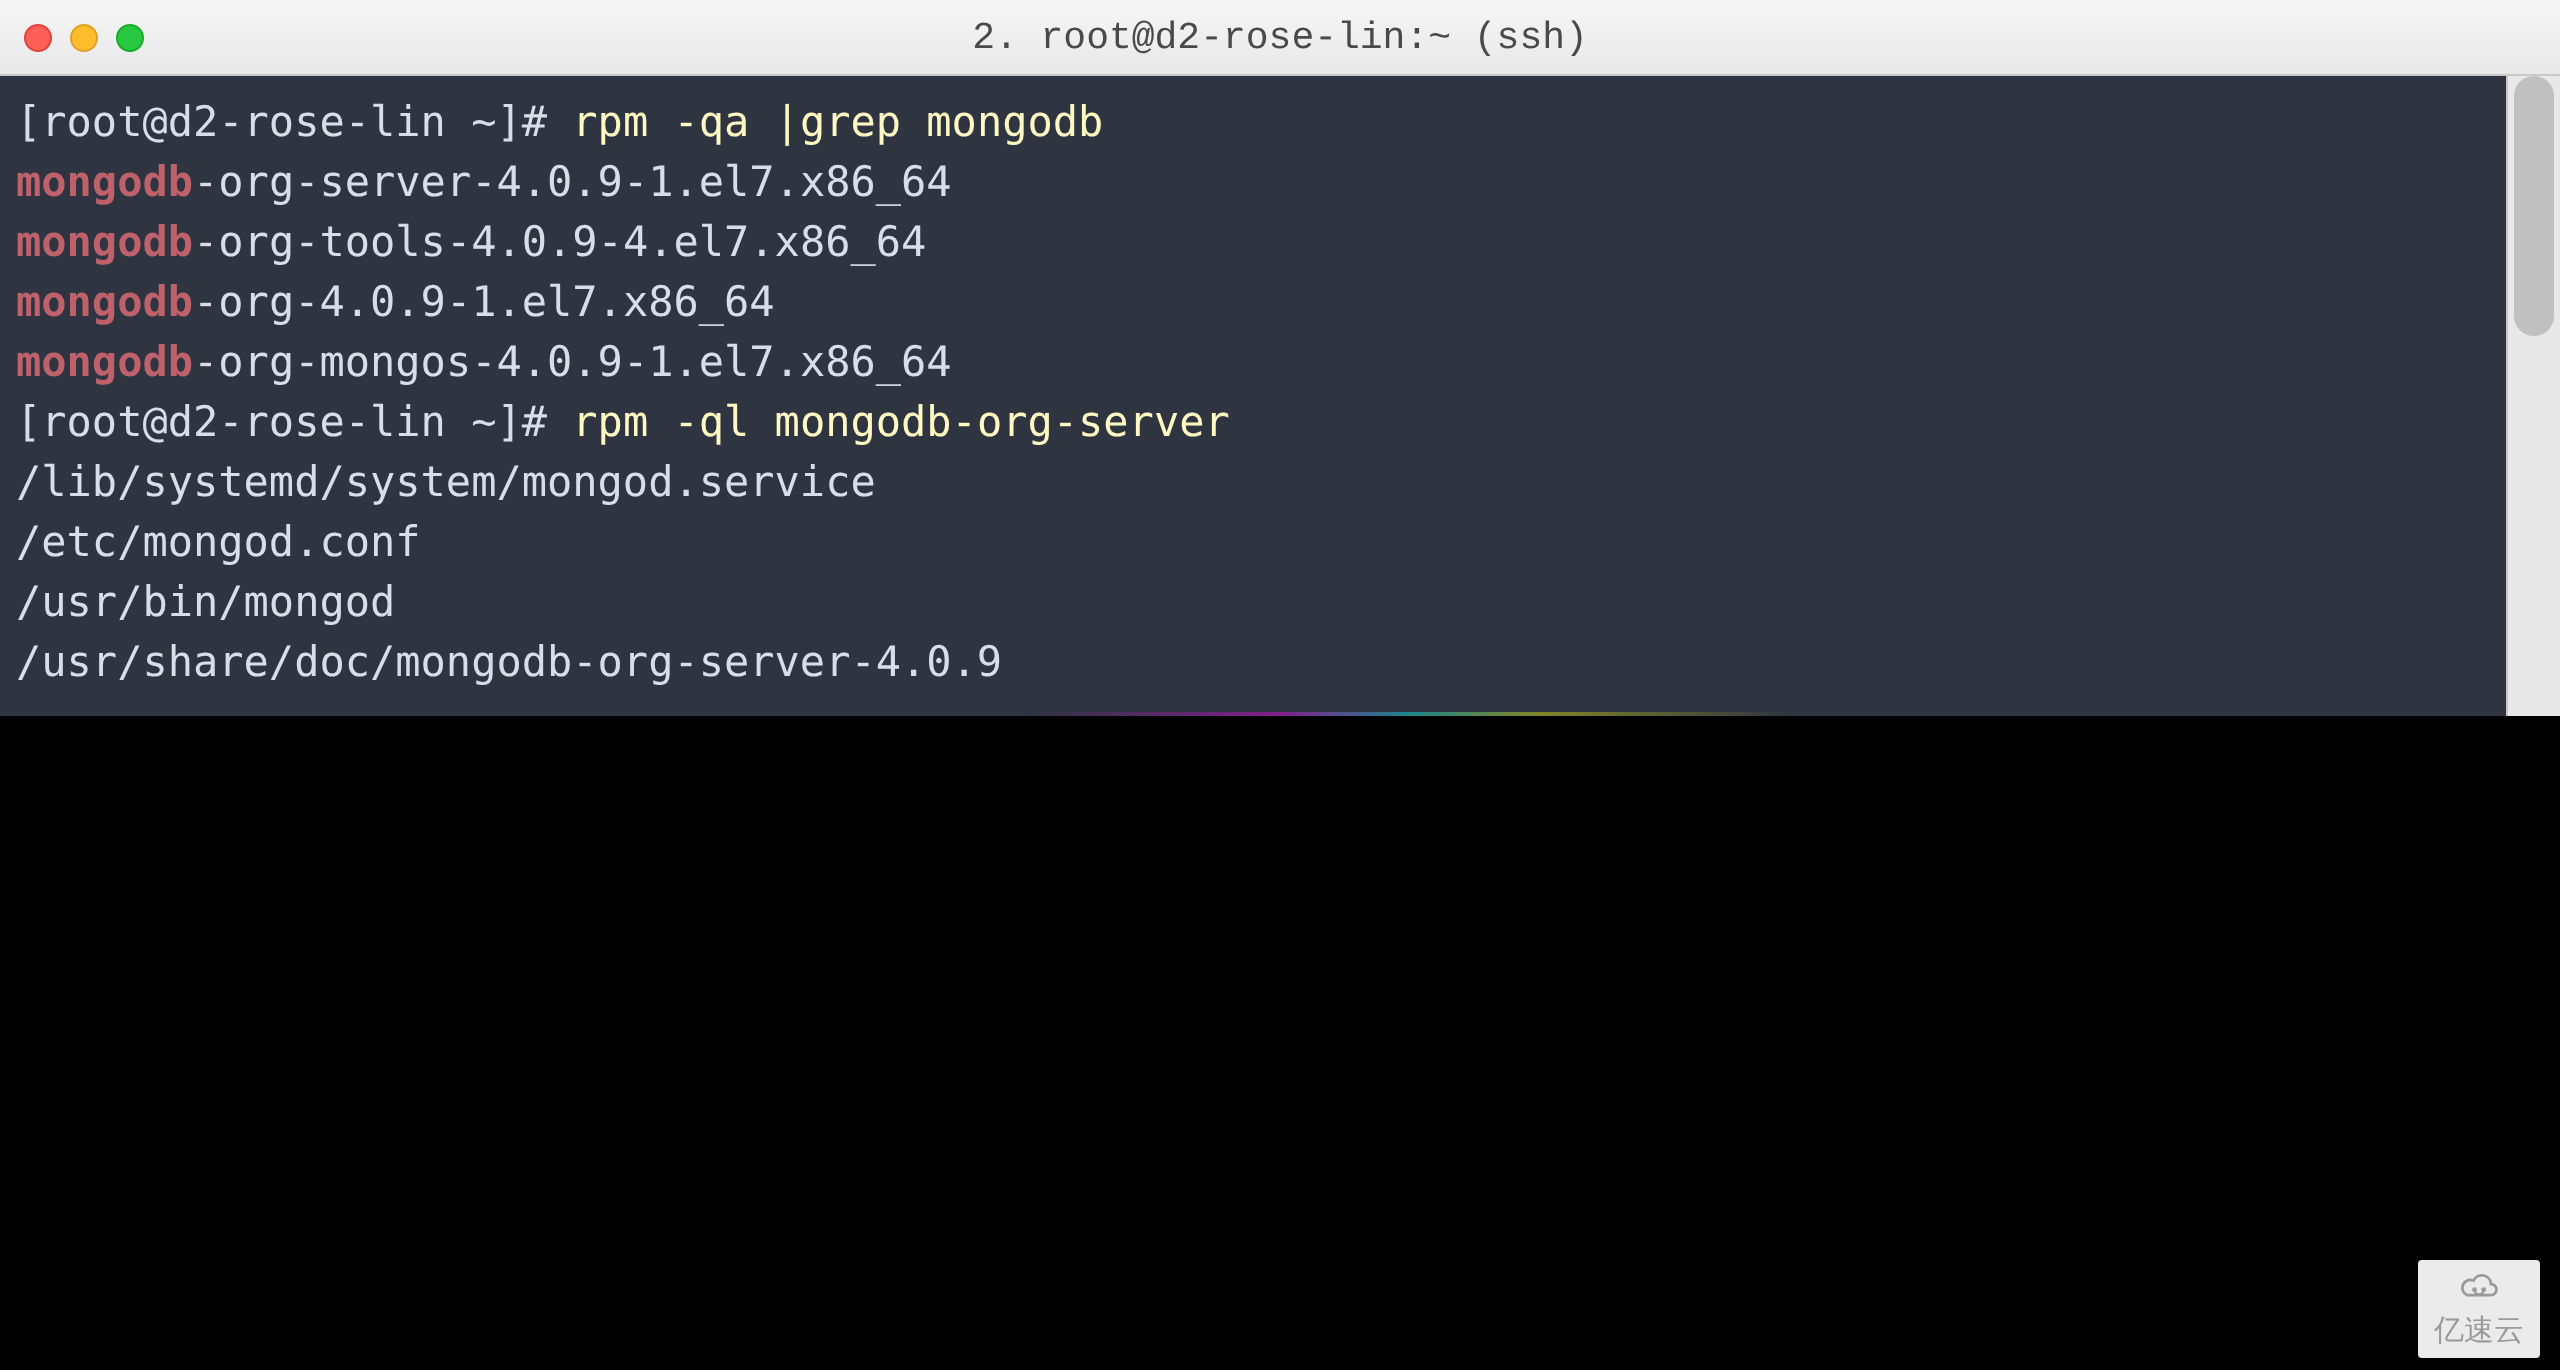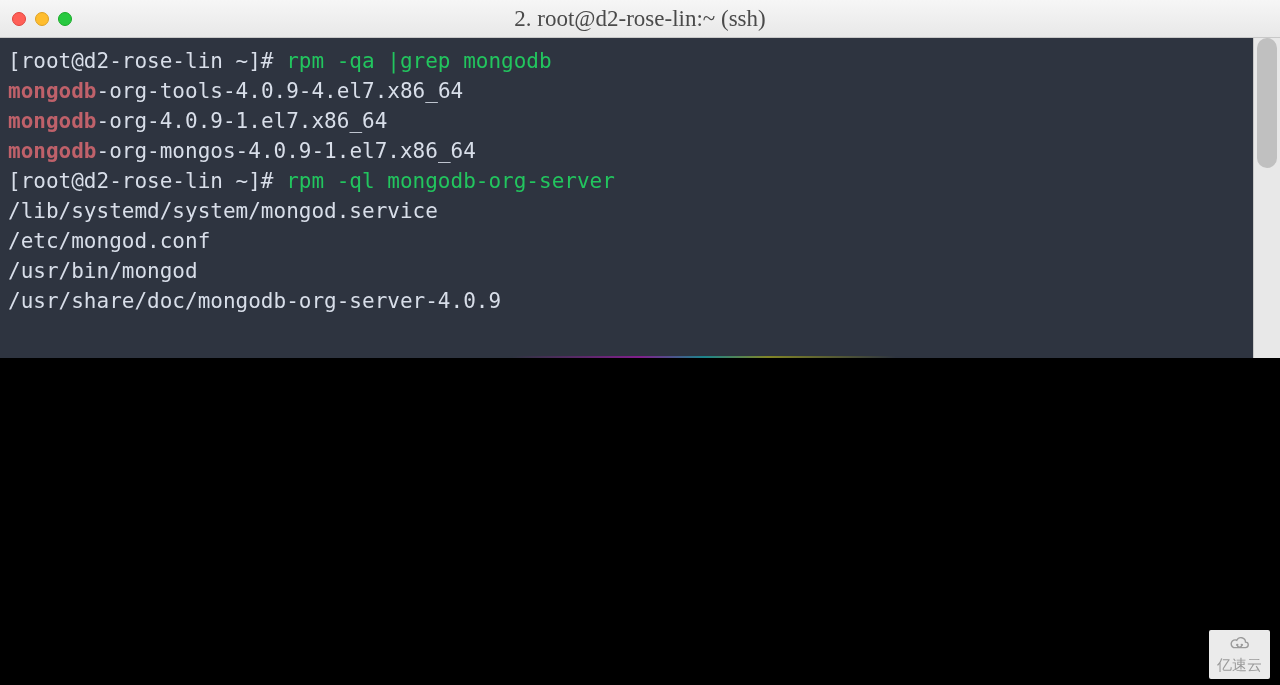--- a/index.html
+++ b/index.html
@@ -35,22 +35,22 @@
       width: 14px;
       height: 14px;
       border-radius: 50%;
     }
     .tl-close { background: #ff5f57; border: 0.5px solid #e0443e; }
     .tl-min   { background: #ffbd2e; border: 0.5px solid #dea123; }
     .tl-max   { background: #28c940; border: 0.5px solid #1aab29; }
     .title {
       flex: 1;
       text-align: center;
-      font-family: Liberation Serif, serif;
-      font-size: 23px;
+      font-family: Liberation Mono, monospace;
+      font-size: 19px;
       color: #4a4a4a;
       font-weight: 400;
     }
     .terminal-body {
       background: #2e3440;
       height: 320px;
       padding: 8px 8px 0 8px;
       font-size: 21px;
       line-height: 30px;
       color: #d8dee9;
@@ -62,21 +62,21 @@
       position: absolute;
       left: 0; right: 0; bottom: 0;
       height: 2px;
       background: linear-gradient(to right, transparent 0%, transparent 40%, #ff00ff 50%, #00ffff 55%, #ffff00 60%, transparent 70%);
       opacity: 0.4;
     }
     .line {
       white-space: pre;
     }
     .prompt-bracket { color: #d8dee9; margin-top: 16px; }
-    .cmd { color: #22c55e; }
+    .cmd { color: #fef9c3; }
     .highlight-red { color: #bf616a; font-weight: 600; }
     .file-path { color: #d8dee9; }
     .scrollbar {
       position: absolute;
       right: 0;
       top: 38px;
       width: 27px;
       height: 320px;
       background: #e8e8e8;
       border-left: 1px solid #c8c8c8;
@@ -118,20 +118,21 @@
     <div class="traffic-light tl-close"></div>
     <div class="traffic-light tl-min"></div>
     <div class="traffic-light tl-max"></div>
   </div>
   <div class="title">2. root@d2-rose-lin:~ (ssh)</div>
 </div>
 
 <div class="terminal-body">
   <div class="line"><span class="prompt-bracket">[root@d2-rose-lin ~]# </span><span class="cmd">rpm -qa |grep mongodb</span></div>
 
+  <div class="line"><span class="highlight-red">mongodb</span><span>-org-server-4.0.9-1.el7.x86_64</span></div>
   <div class="line"><span class="highlight-red">mongodb</span><span>-org-tools-4.0.9-4.el7.x86_64</span></div>
   <div class="line"><span class="highlight-red">mongodb</span><span>-org-4.0.9-1.el7.x86_64</span></div>
   <div class="line"><span class="highlight-red">mongodb</span><span>-org-mongos-4.0.9-1.el7.x86_64</span></div>
 
   <div class="line"><span class="prompt-bracket">[root@d2-rose-lin ~]# </span><span class="cmd">rpm -ql mongodb-org-server</span></div>
 
   <div class="line file-path">/lib/systemd/system/mongod.service</div>
   <div class="line file-path">/etc/mongod.conf</div>
   <div class="line file-path">/usr/bin/mongod</div>
   <div class="line file-path">/usr/share/doc/mongodb-org-server-4.0.9</div>

